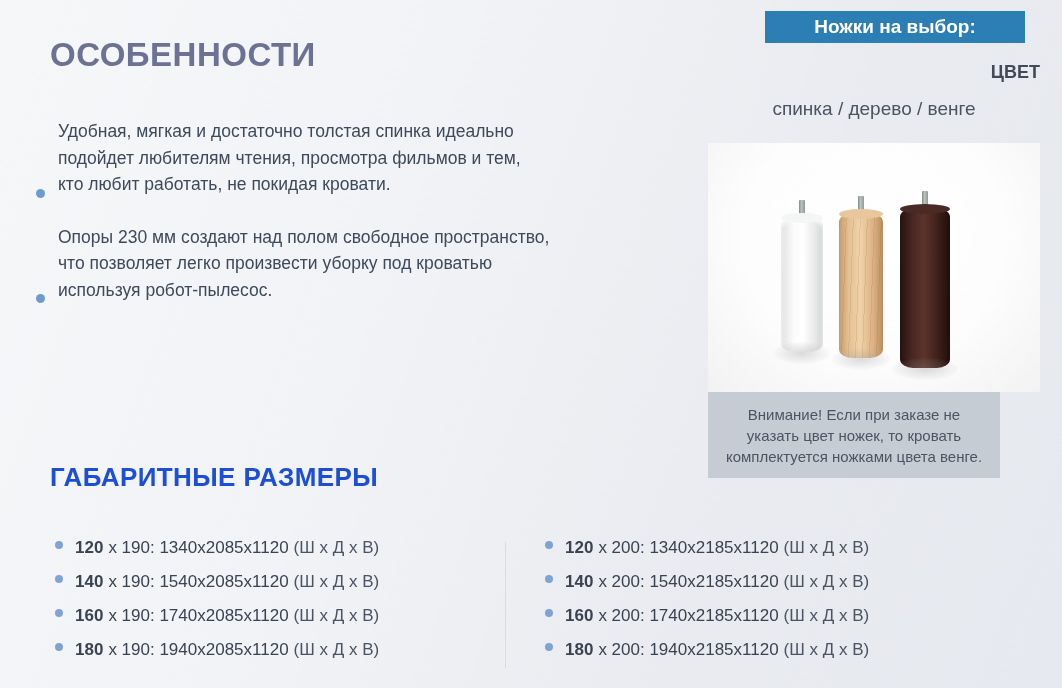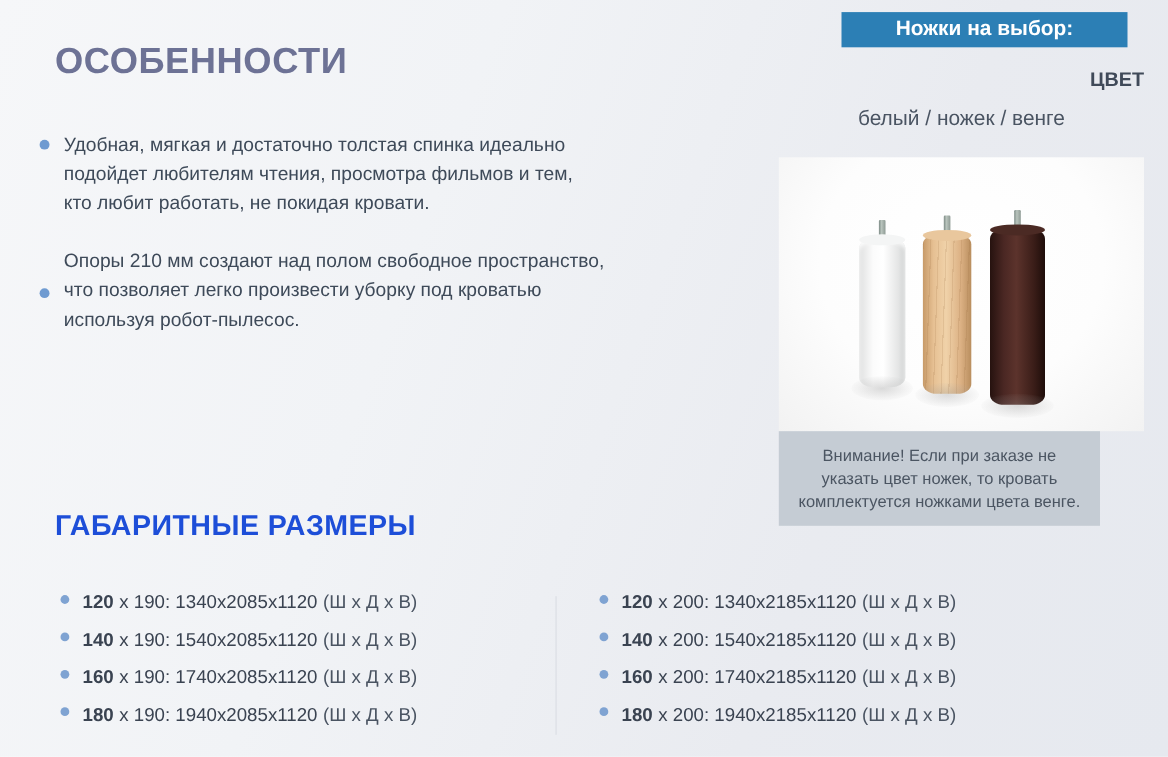--- a/index.html
+++ b/index.html
@@ -35,21 +35,21 @@
 
   .bullet-list {
     position: absolute;
     left: 36px;
     top: 118px;
     width: 640px;
   }
   .bullet-item {
     position: relative;
     display: flex;
-    align-items: flex-start;
+    align-items: flex-end;
     margin-bottom: 26px;
   }
   .bullet-item .dot {
     flex: 0 0 auto;
     width: 9px;
     height: 9px;
     border-radius: 50%;
     background: #6f9bd1;
     margin-right: 13px;
   }
@@ -259,21 +259,21 @@
 
     <div class="bullet-item b1">
       <span class="dot"></span>
       <span class="bullet-text">Удобная, мягкая и достаточно толстая спинка идеально
 подойдет любителям чтения, просмотра фильмов и тем,
 кто любит работать, не покидая кровати.</span>
     </div>
 
     <div class="bullet-item b2">
       <span class="dot"></span>
-      <span class="bullet-text">Опоры 210 мм создают над полом свободное пространство,
+      <span class="bullet-text">Опоры 230 мм создают над полом свободное пространство,
 что позволяет легко произвести уборку под кроватью
 используя робот-пылесос.</span>
     </div>
 
 
   </div>
 
   <div class="dims-title">ГАБАРИТНЫЕ РАЗМЕРЫ</div>
 
   <div class="dims-wrap">
@@ -331,21 +331,21 @@
         <span class="spec">x 200: 1940x2185x1120</span>
         <span class="legend">(Ш х Д х В)</span>
       </div>
     </div>
   </div>
 
   <div class="legs-badge">Ножки на выбор:</div>
 
   <div class="legs-color-label">ЦВЕТ</div>
 
-  <div class="legs-color-values">белый / ножек / венге</div>
+  <div class="legs-color-values">спинка / дерево / венге</div>
 
   <div class="legs-photo">
     <div class="leg white">
       <span class="bolt"></span>
       <div class="body"></div>
       <div class="top-ellipse"></div>
       <div class="shadow"></div>
     </div>
     <div class="leg wood">
       <span class="bolt"></span>

